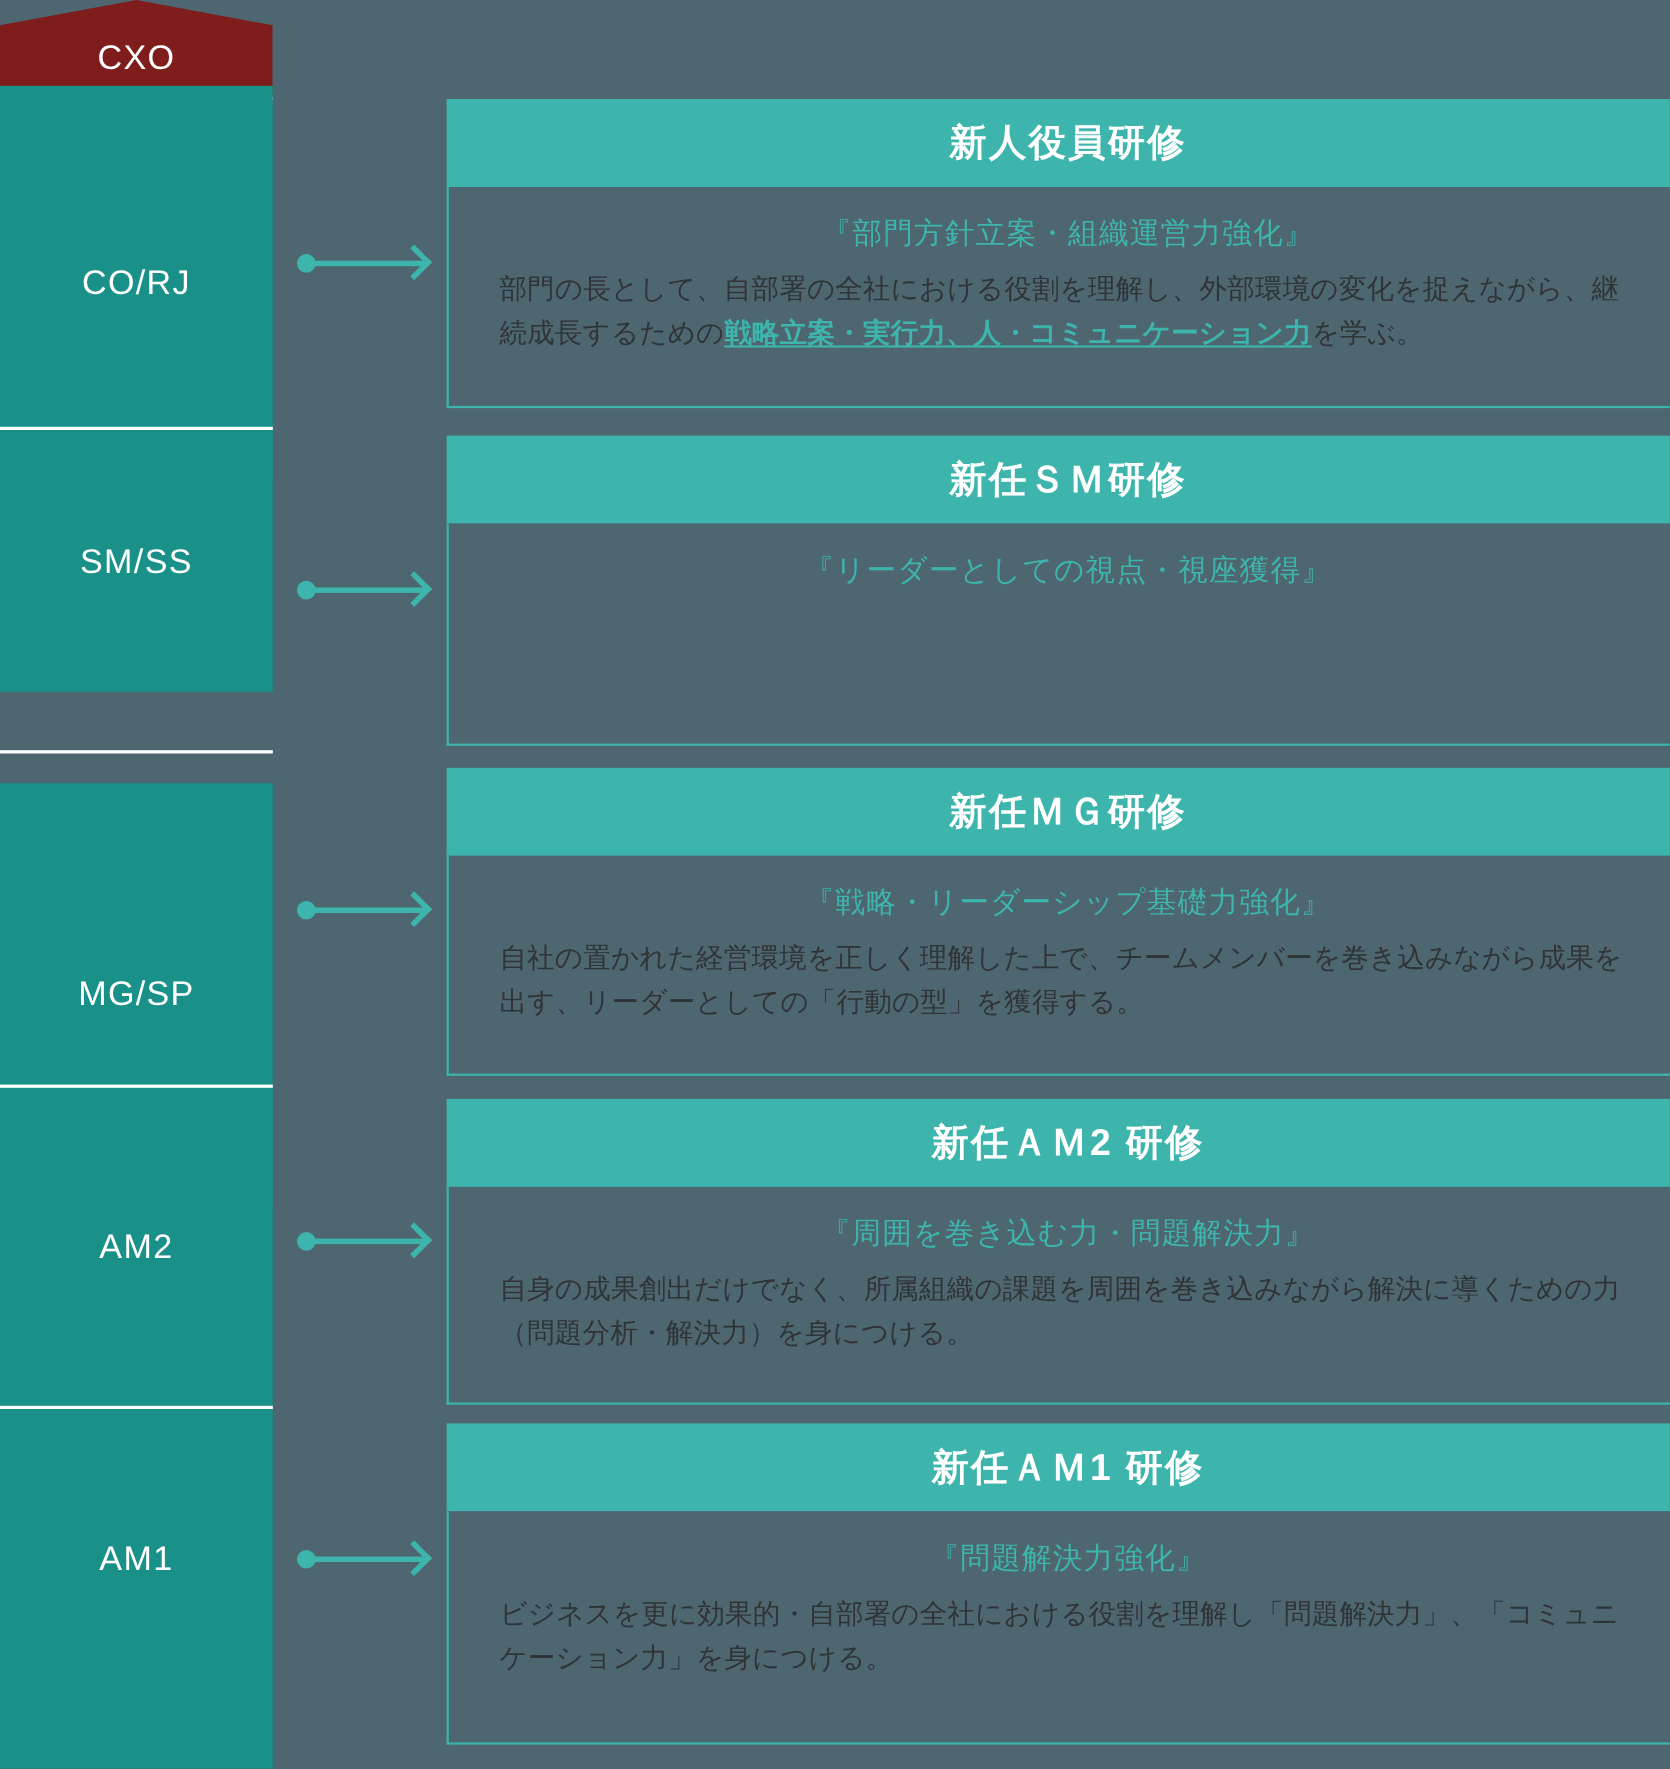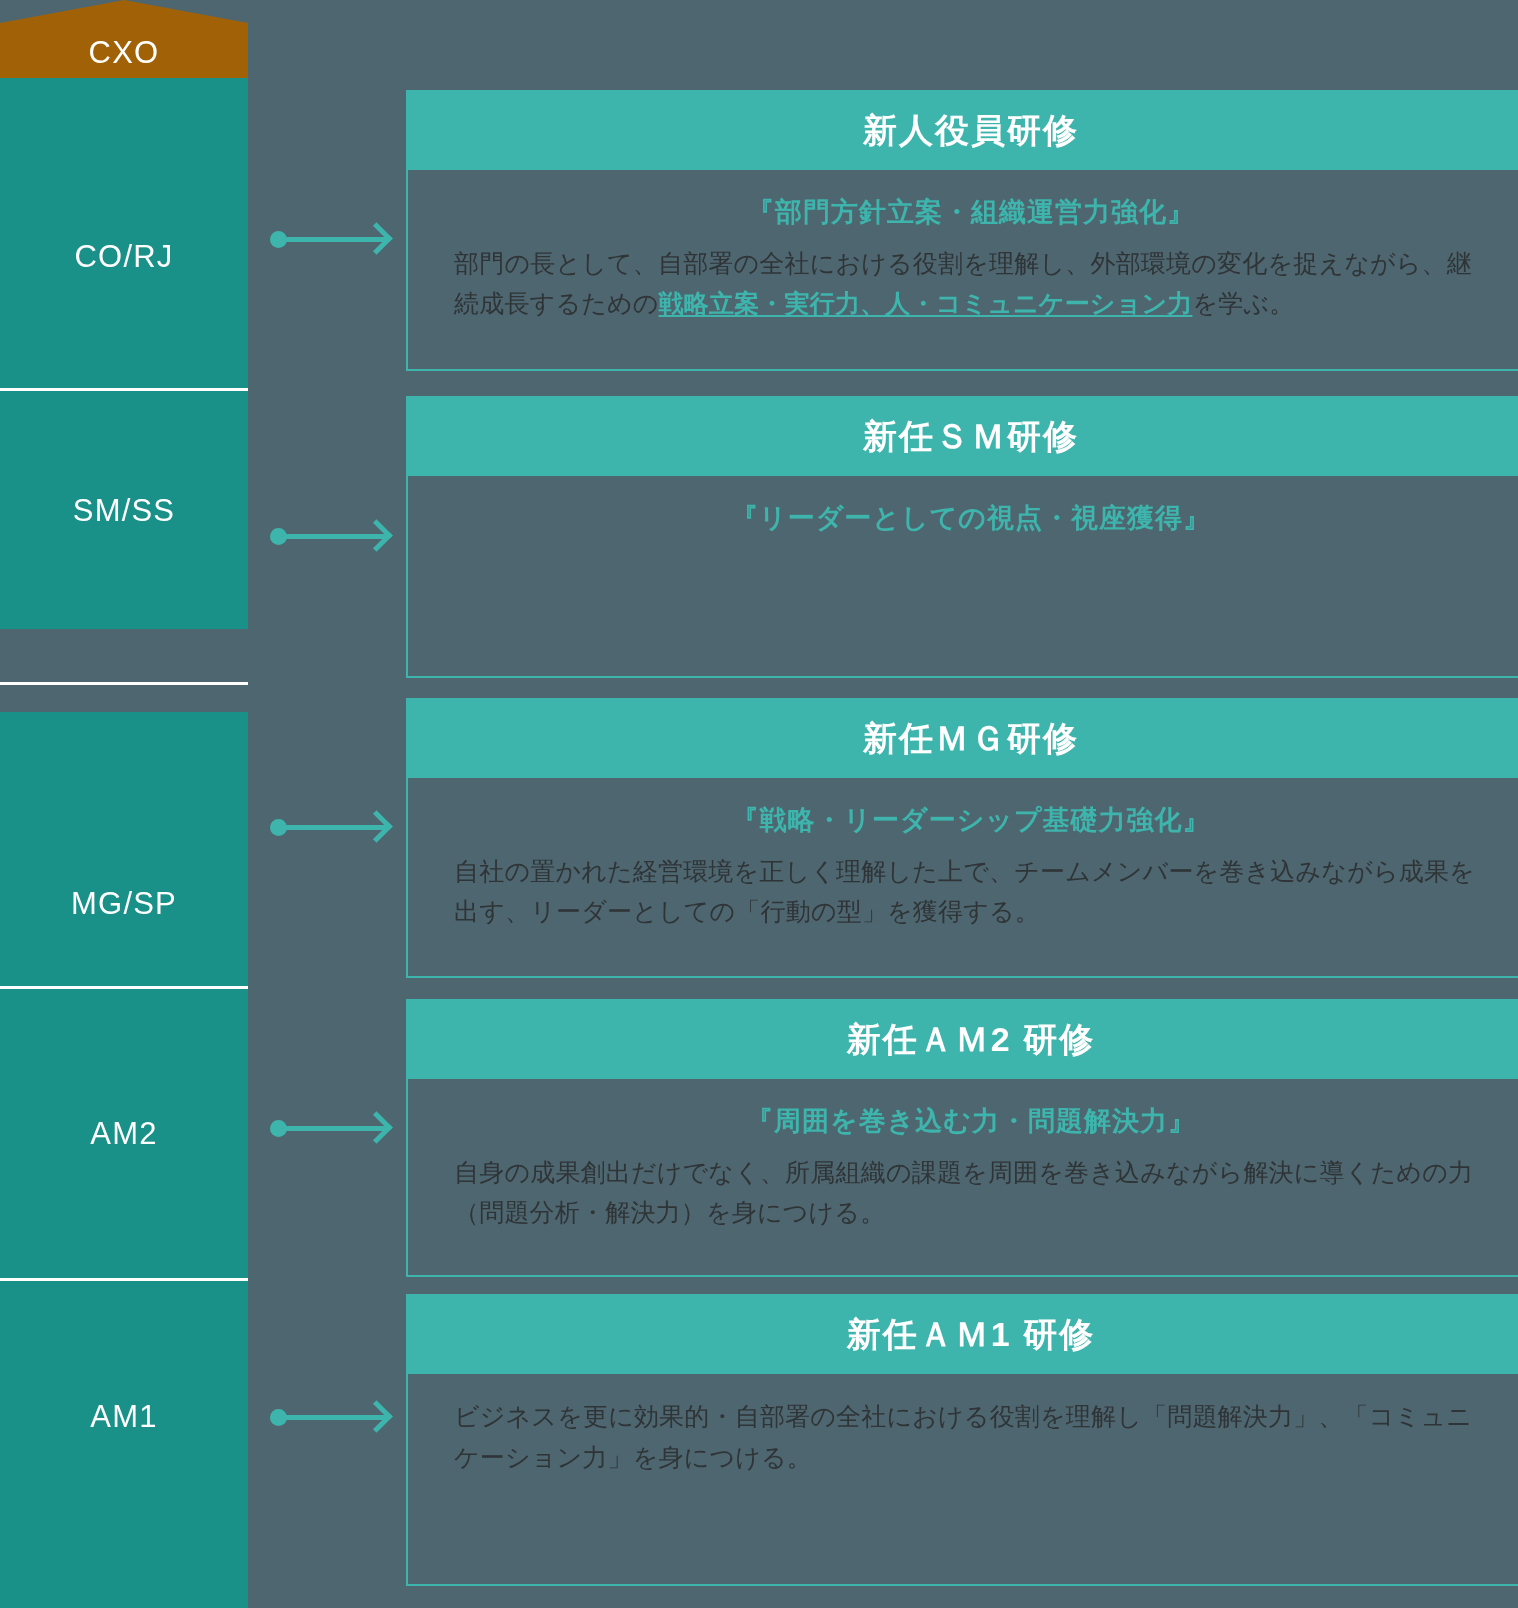--- a/index.html
+++ b/index.html
@@ -23,21 +23,21 @@
   }
   .rung {
     position:absolute;
     left:0; width:248px;
     background:#199189;
     display:flex;
     align-items:center;
     justify-content:center;
   }
   .rung-apex {
-    background:#a16207;
+    background:#7f1d1d;
     clip-path:polygon(0 23px, 50% 0, 100% 23px, 100% 100%, 0 100%);
   }
   .rung-label {
     color:#ffffff;
     font-size:31px;
     letter-spacing:1.2px;
     font-weight:400;
     line-height:1;
     white-space:nowrap;
   }
@@ -95,21 +95,21 @@
   }
   .card-body {
     background:#4E6670;
     border:2px solid #3DB5AC;
     border-top:none;
     padding:22px 46px 24px 46px;
   }
   .card-subtitle {
     color:#3DB5AC;
     font-size:27px;
-    font-weight:bold;
+    font-weight:normal;
     text-align:center;
     letter-spacing:1px;
     line-height:1.5;
     margin-bottom:10px;
     white-space:nowrap;
     overflow:hidden;
   }
   .card-desc {
     color:#2F3436;
     font-size:25px;
@@ -218,17 +218,18 @@
     <div class="card-header">新任ＡＭ2 研修</div>
     <div class="card-body" style="height:198px;">
       <div class="card-subtitle">『周囲を巻き込む力・問題解決力』</div>
       <div class="card-desc"><span>自身の成果創出だけでなく、所属組織の課題を周囲を巻き込みながら解決に導くための力（問題分析・解決力）を身につける。</span><span class="em"></span><span></span></div>
     </div>
   </div>
 
   <div class="card" style="top:1294px;">
     <div class="card-header">新任ＡＭ1 研修</div>
     <div class="card-body" style="height:212px;">
+      <div class="card-subtitle">『問題解決力強化』</div>
       <div class="card-desc"><span>ビジネスを更に効果的・自部署の全社における役割を理解し「問題解決力」、「コミュニケーション力」を身につける。</span><span class="em"></span><span></span></div>
     </div>
   </div>
 
 </div>
 
 </body></html>

